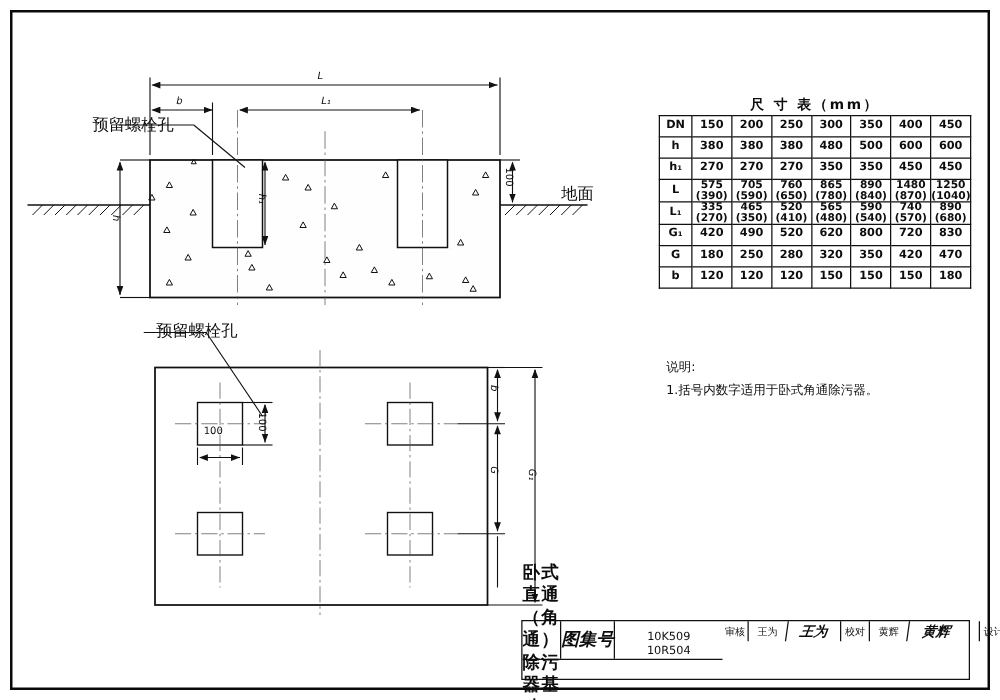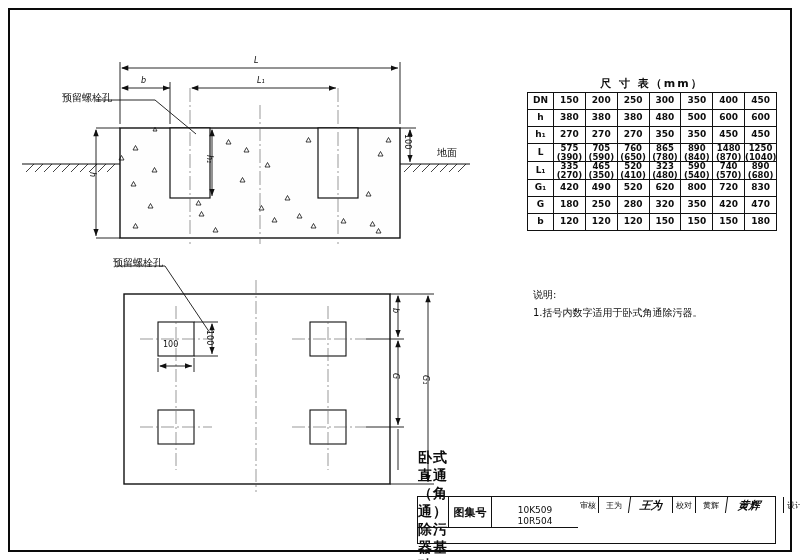--- a/index.html
+++ b/index.html
@@ -32,34 +32,34 @@
   table.dim td.rowlab{width:25px;font-size:9px;}
   table.dim td.two{line-height:1.0;padding:0;}
   table.dim td.two span{display:block;font-size:8.5px;}
 
   
   .notes{position:absolute;left:533px;top:286px;width:250px;font-size:10px;line-height:1.75;}
   .notes div{white-space:nowrap;}
 
   
   .lbl{position:absolute;font-size:8px;white-space:nowrap;}
-  .lbl.cn{font-size:10px;}
+  .lbl.cn{font-size:13px;margin-left:12px;}
   .vert{writing-mode:vertical-rl;text-orientation:mixed;}
   .ital{font-style:italic;}
 
   
   .titleblock{position:absolute;left:417px;top:496px;width:359px;height:48px;}
   .tb-grid{width:100%;height:100%;border:1.5px solid #111;box-sizing:border-box;
            display:flex;flex-direction:row;}
   .tb-row1{display:flex;height:30px;border-bottom:1px solid #111;}
   .tb-row2{display:flex;height:16px;}
   .tb-name{flex:1;display:flex;align-items:center;justify-content:center;
            font-size:14px;font-weight:bold;letter-spacing:1px;}
   .tb-cellhdr{width:42px;border-left:1px solid #111;display:flex;align-items:center;
-              justify-content:center;font-size:11px;font-weight:bold;}
+              justify-content:center;font-size:14px;font-weight:bold;font-style:italic;}
   .tb-num{width:86px;border-left:1px solid #111;display:flex;flex-direction:column;
           align-items:center;justify-content:flex-end;font-size:9px;line-height:1.25;}
   .tb-c{border-left:1px solid #111;display:flex;align-items:center;justify-content:center;
         font-size:8px;white-space:nowrap;overflow:hidden;}
   .tb-c.first{border-left:none;text-align:center;}
   .sig{font-family:"DejaVu Serif","Liberation Serif",serif;font-weight:bold;
        font-style:italic;font-size:11px;transform:skewX(-8deg);}
 </style>
 </head>
 <body>
@@ -303,21 +303,21 @@
           </td>
           <td class="two">
             <span>465</span>
             <span>(350)</span>
           </td>
           <td class="two">
             <span>520</span>
             <span>(410)</span>
           </td>
           <td class="two">
-            <span>323</span>
+            <span>565</span>
             <span>(480)</span>
           </td>
           <td class="two">
             <span>590</span>
             <span>(540)</span>
           </td>
           <td class="two">
             <span>740</span>
             <span>(570)</span>
           </td>

